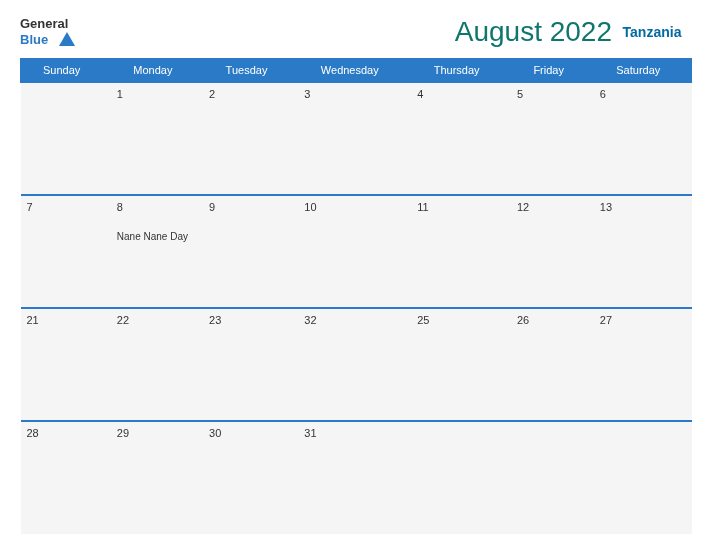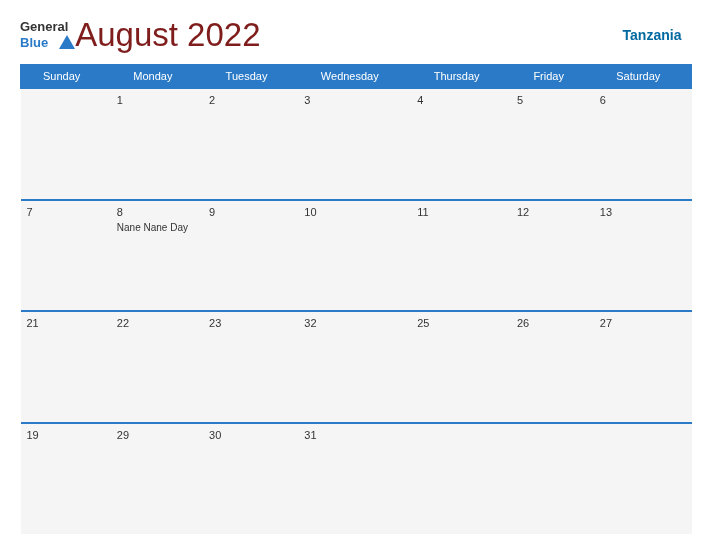--- a/index.html
+++ b/index.html
@@ -47,24 +47,24 @@
     .logo-triangle {
       width: 0;
       height: 0;
       border-left: 8px solid transparent;
       border-right: 8px solid transparent;
       border-bottom: 14px solid #2a7ac7;
       margin-left: 3px;
       margin-bottom: 1px;
     }
     .calendar-title {
-      font-size: 33px;
+      font-size: 28px;
       font-weight: normal;
-      color: #7f1d1d;
-      text-align: left;
+      color: #0f766e;
+      text-align: right;
       flex: 1;
     }
     .country {
       font-size: 14px;
       color: #0369a1;
       min-width: 80px;
       text-align: center;
       font-weight: bold;
     }
     .calendar-table {
@@ -101,21 +101,21 @@
     }
     .day-num {
       font-size: 11px;
       color: #333;
       display: block;
     }
     .holiday {
       font-size: 10px;
       color: #333;
       display: block;
-      margin-top: 4px;
+      margin-top: 18px;
     }
   </style>
 </head>
 <body>
 
 <div class="page">
   <div class="header">
     <div class="logo">
       <span class="logo-general">General</span>
       <div class="logo-blue">
@@ -203,21 +203,21 @@
           </td>
           <td>
             <span class="day-num">26</span>
           </td>
           <td>
             <span class="day-num">27</span>
           </td>
         </tr>
         <tr>
           <td>
-            <span class="day-num">19</span>
+            <span class="day-num">28</span>
           </td>
           <td>
             <span class="day-num">29</span>
           </td>
           <td>
             <span class="day-num">30</span>
           </td>
           <td>
             <span class="day-num">31</span>
           </td>

